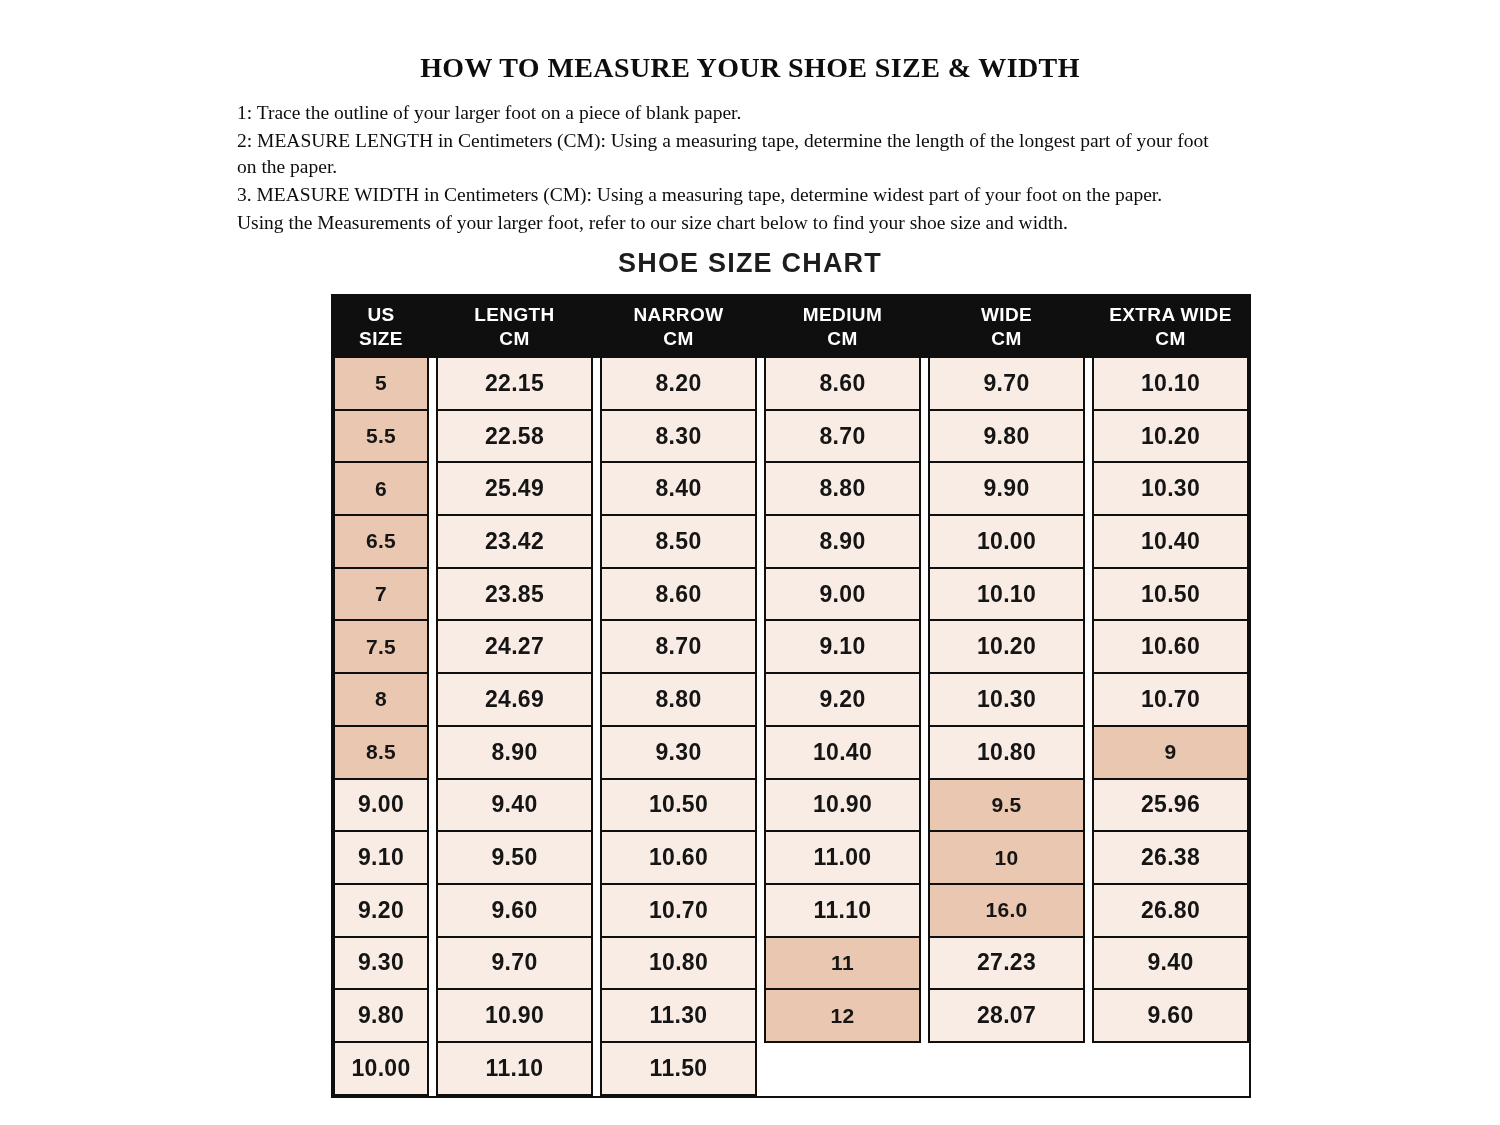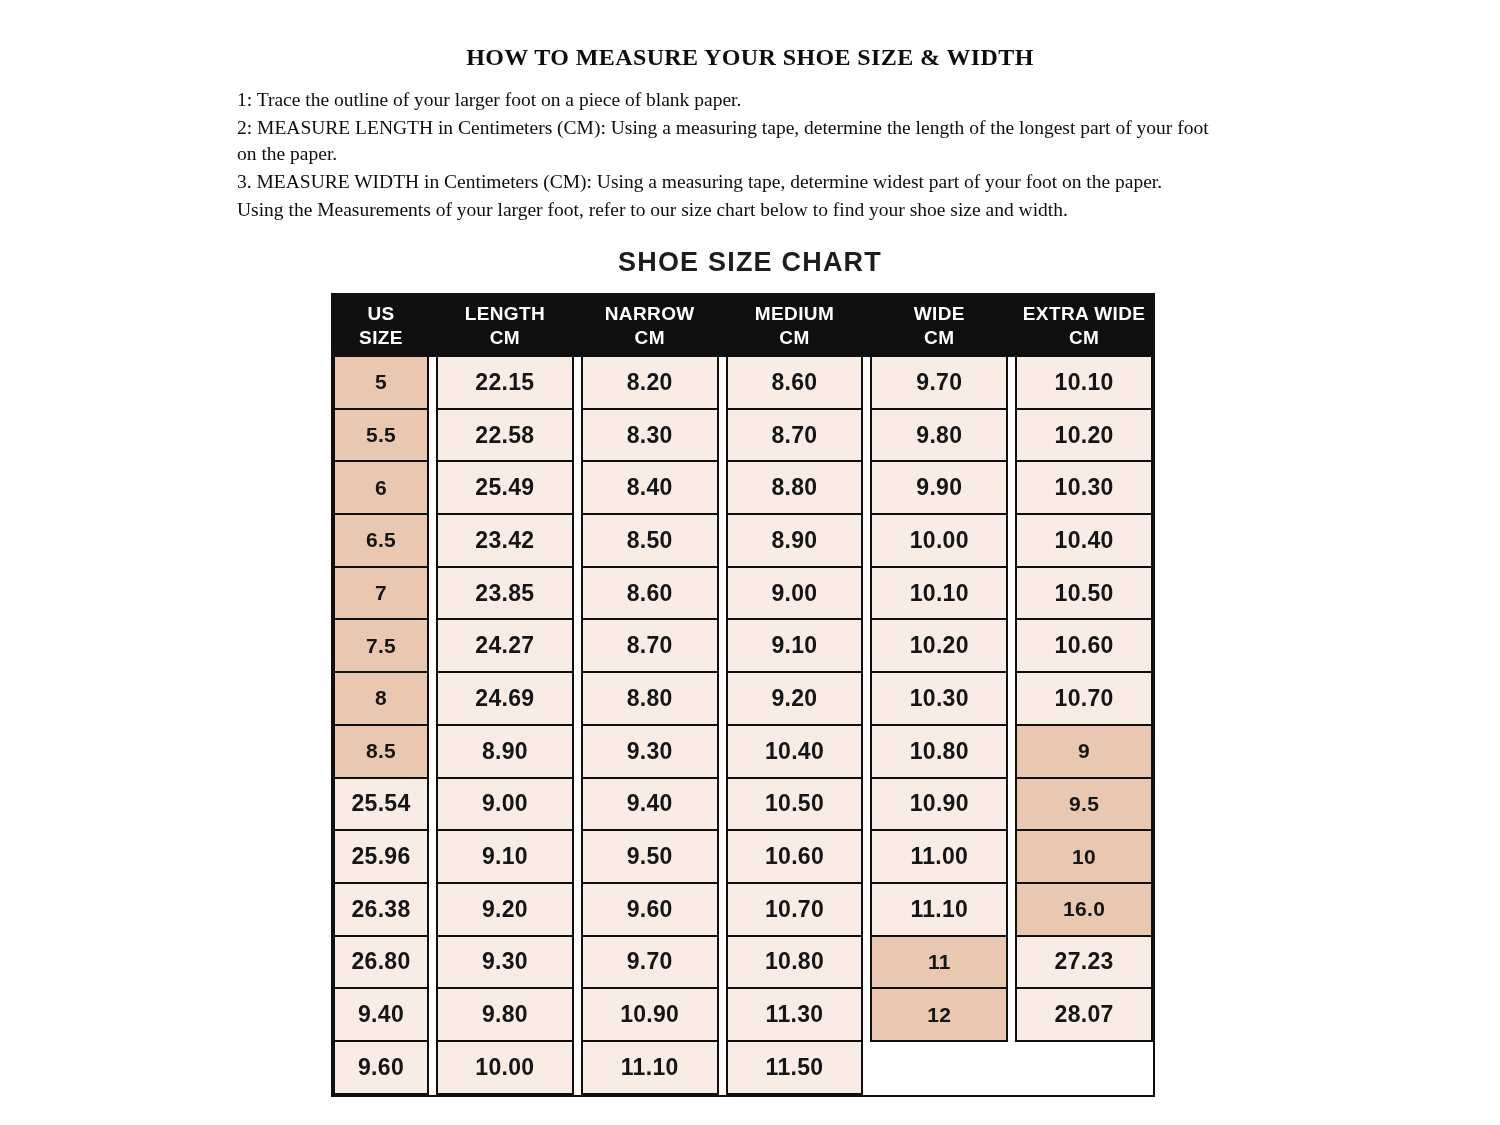--- a/index.html
+++ b/index.html
@@ -11,49 +11,49 @@
     color: #111;
   }
   .page {
     position: relative;
     width: 1500px;
     height: 1125px;
     overflow: hidden;
     background: #ffffff;
   }
   .title {
-    margin: 0;
+    margin: 8px;
     padding-top: 44px;
     text-align: center;
     font-family: "Liberation Serif", serif;
     font-weight: 700;
-    font-size: 24px;
+    font-size: 28px;
     letter-spacing: 0.4px;
     color: #0d0d0d;
   }
   .instructions {
     margin: 16px 0 0 237px;
     max-width: 985px;
     font-family: "Liberation Serif", serif;
     font-size: 19.5px;
     line-height: 26px;
     color: #0d0d0d;
   }
   .instructions p { margin: 0 0 2px 0; }
   .chart-title {
-    margin: 24px 0 0 0;
+    margin: 12px 0 0 0;
     text-align: center;
     font-family: "Liberation Sans", sans-serif;
     font-weight: 600;
     font-size: 27px;
     letter-spacing: 1.2px;
     color: #1d1d1d;
   }
   .size-table {
-    width: 824px;
+    width: 920px;
     margin: 15px 0 0 331px;
     border: 2px solid var(--border, #0f0f0f);
     background: #0f172a;
   }
   .thead {
     display: grid;
     grid-template-columns: 96px repeat(5, 1fr);
     column-gap: 7px;
     background: var(--header-bg, #0f0f0f);
     color: var(--header-text, #ffffff);
@@ -177,21 +177,20 @@
         <div class="cell">8.80</div>
         <div class="cell">9.20</div>
         <div class="cell">10.30</div>
         <div class="cell">10.70</div>
         <div class="cell us">8.5</div>
         <div class="cell">8.90</div>
         <div class="cell">9.30</div>
         <div class="cell">10.40</div>
         <div class="cell">10.80</div>
         <div class="cell us">9</div>
-        <div class="cell">25.54</div>
         <div class="cell">9.00</div>
         <div class="cell">9.40</div>
         <div class="cell">10.50</div>
         <div class="cell">10.90</div>
         <div class="cell us">9.5</div>
         <div class="cell">25.96</div>
         <div class="cell">9.10</div>
         <div class="cell">9.50</div>
         <div class="cell">10.60</div>
         <div class="cell">11.00</div>

